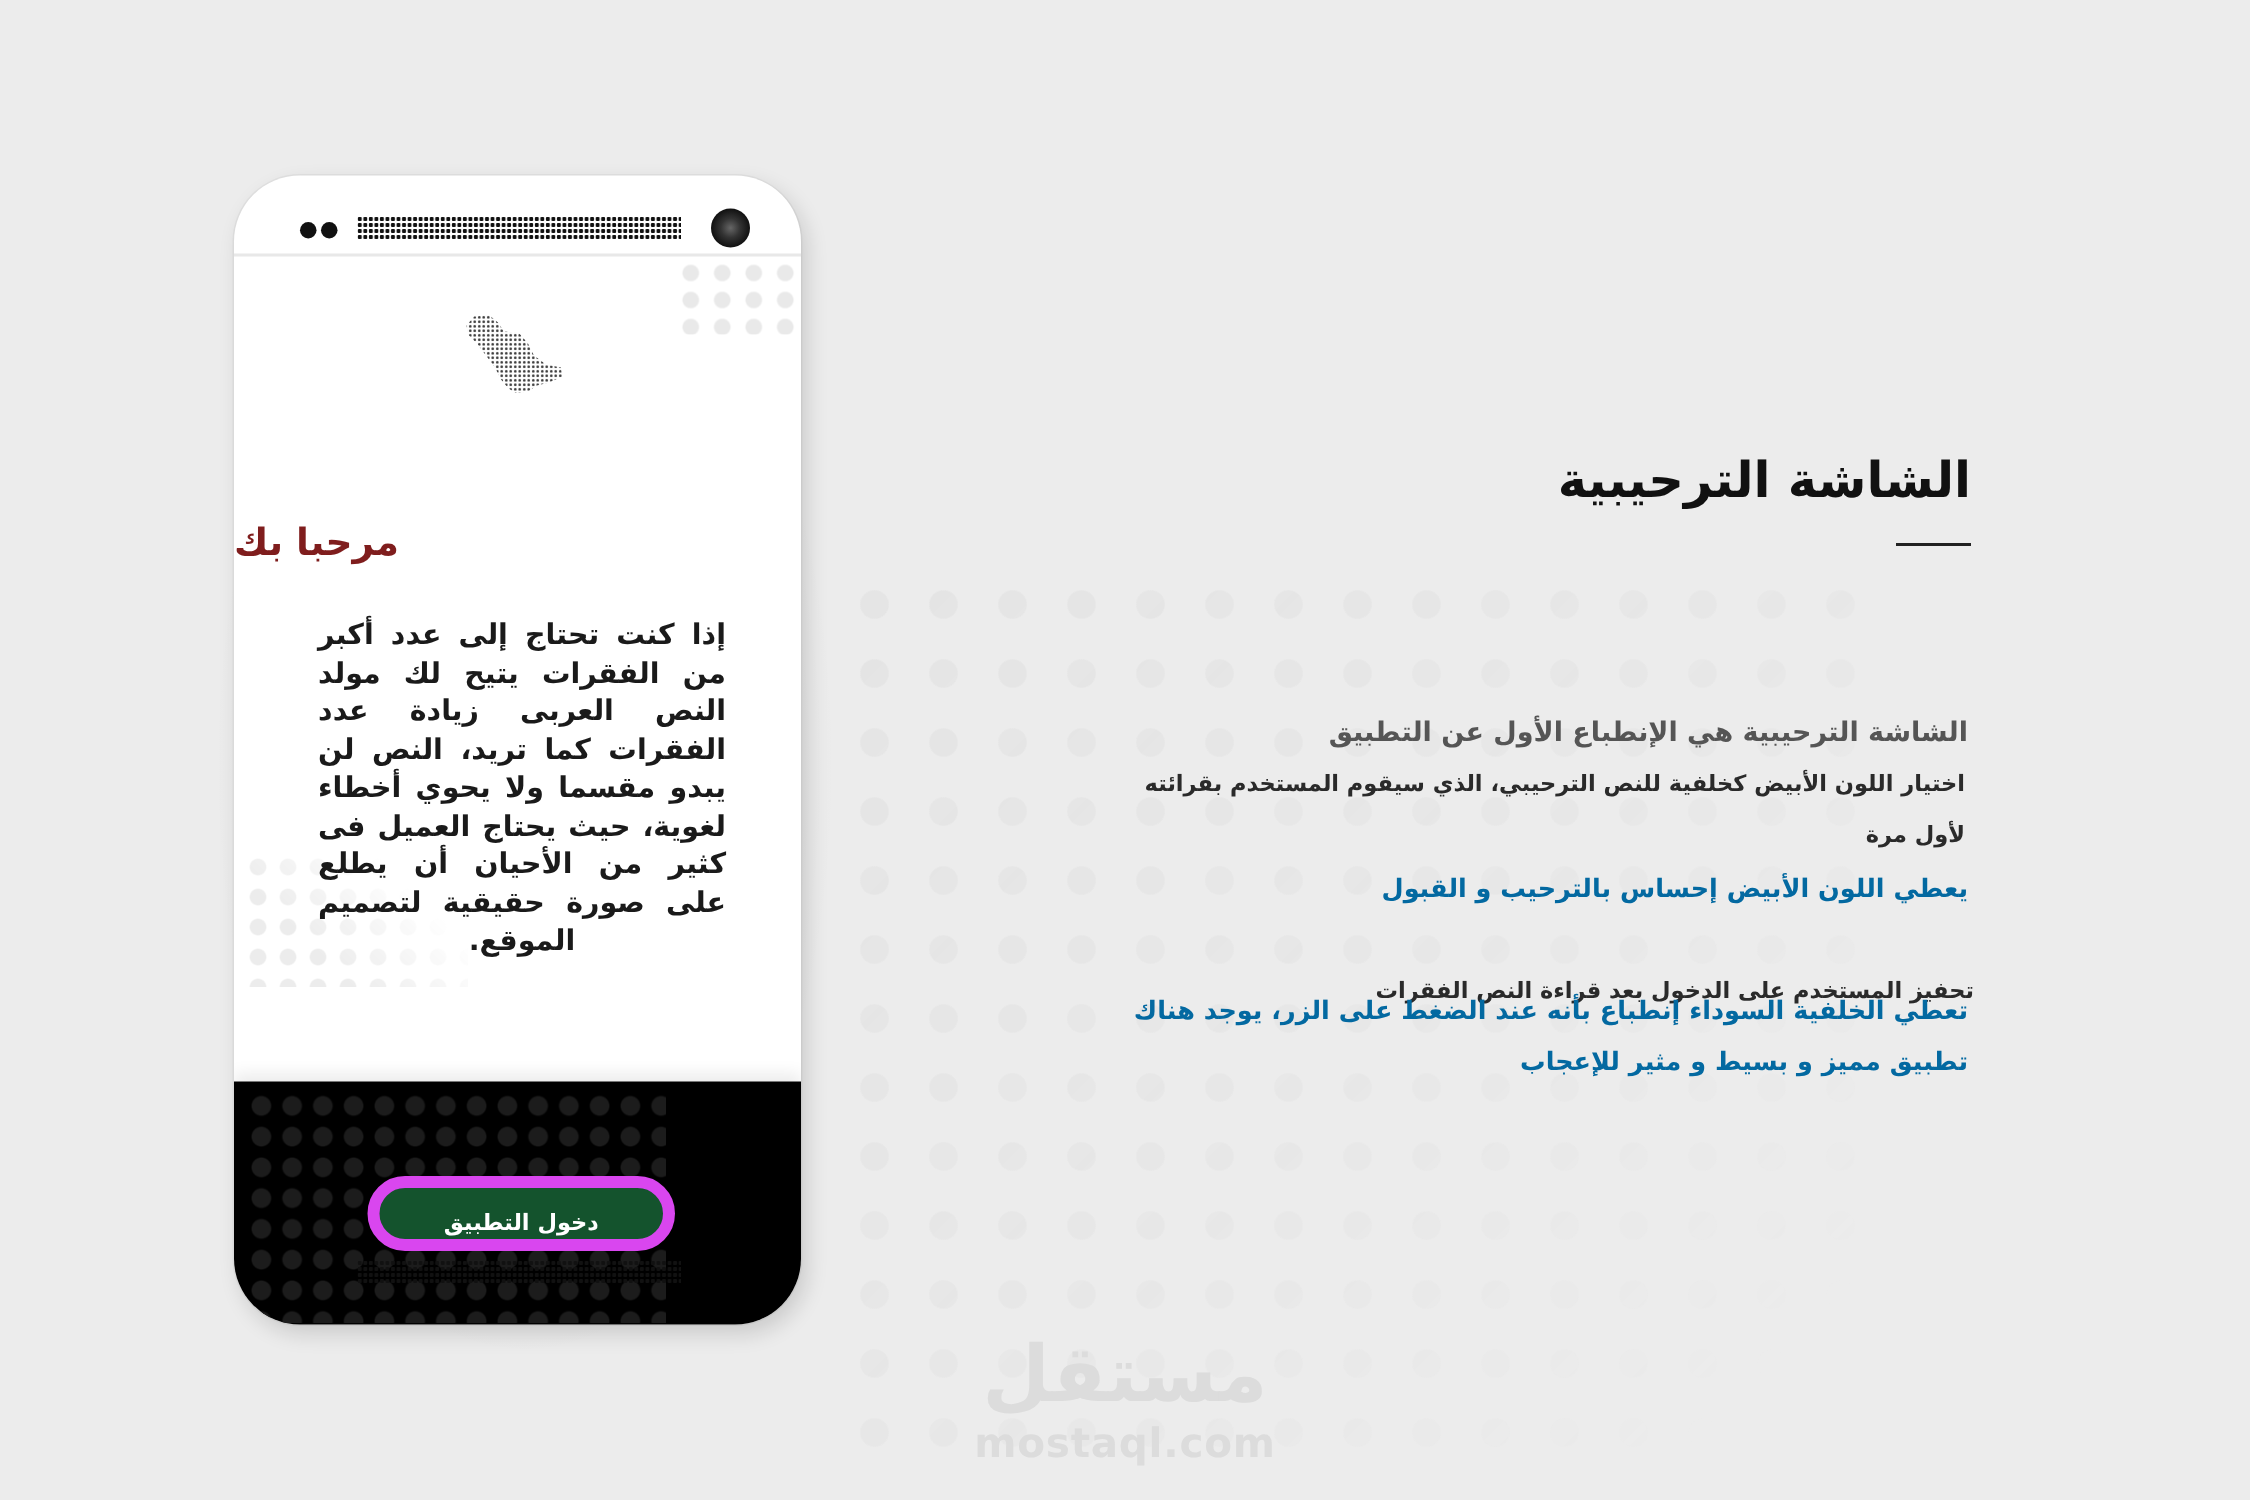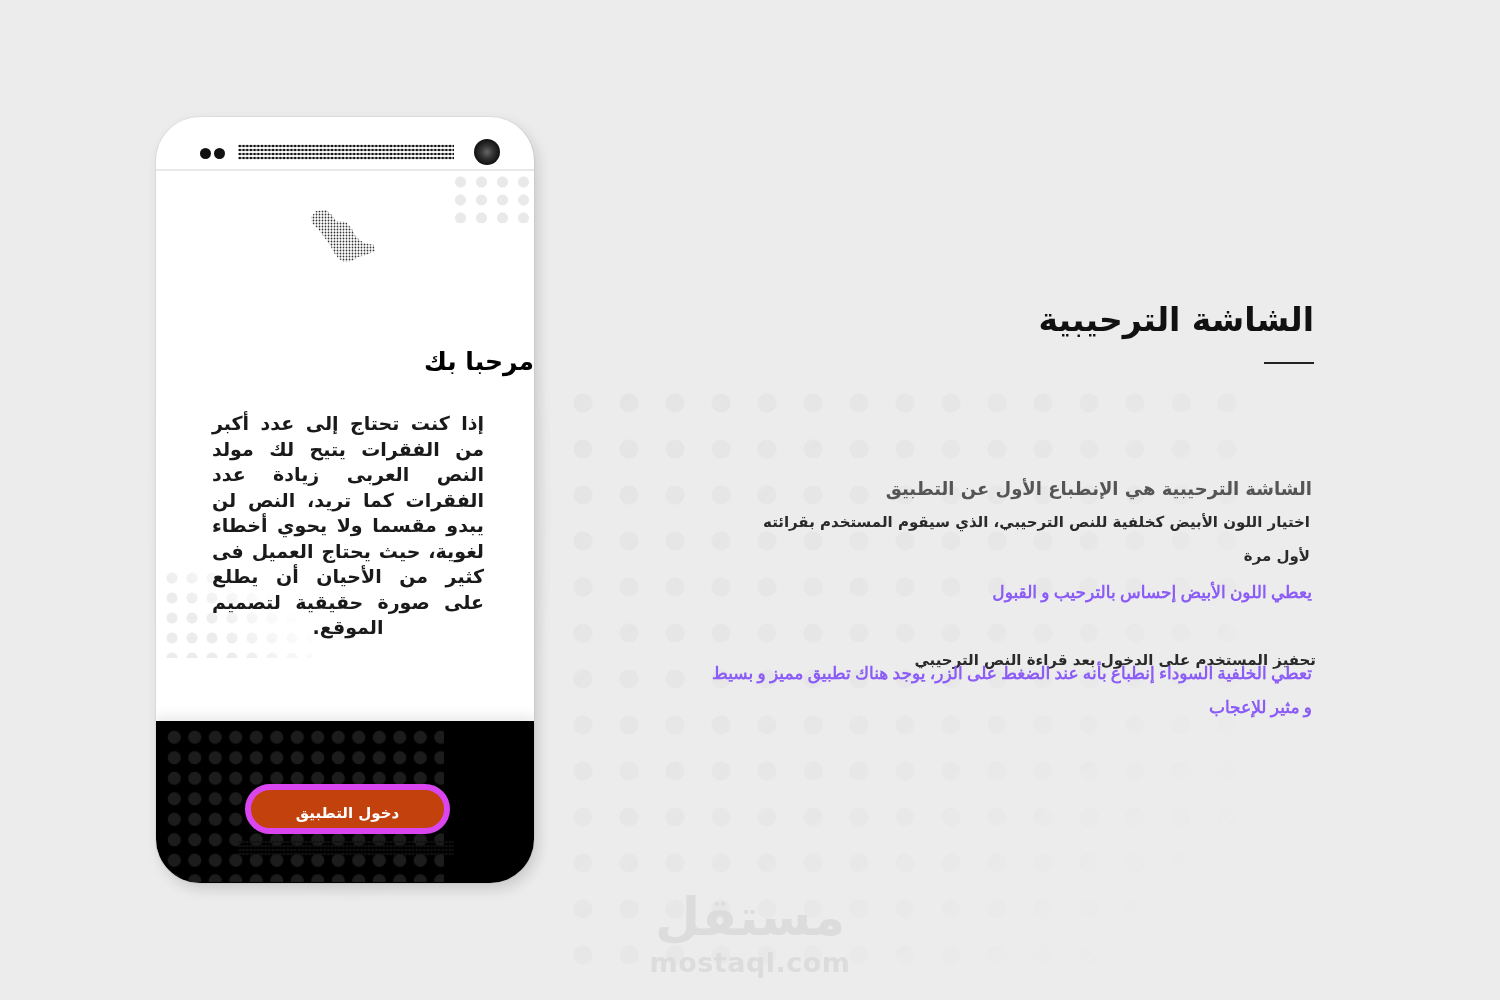--- a/index.html
+++ b/index.html
@@ -69,43 +69,43 @@
     background-image: radial-gradient(circle, #ececec 5px, transparent 6px);
     background-size: 20px 20px;
     -webkit-mask-image: linear-gradient(45deg, #000 30%, transparent 75%);
             mask-image: linear-gradient(45deg, #000 30%, transparent 75%);
   }
   .map-icon {
     position: absolute; left: 150px; top: 34px; width: 70px; height: 58px;
   }
   .welcome-title {
     position: absolute; left: 0; top: 174px; width: 100%;
-    text-align: right; direction: rtl;
-    font-size: 25px; font-weight: bold; color: #000000; padding-left: 28px;
+    text-align: left; direction: rtl;
+    font-size: 25px; font-weight: bold; color: #7f1d1d;
   }
   .welcome-body {
     position: absolute; left: 56px; top: 238px; width: 272px;
     direction: rtl; text-align: justify; text-align-last: center;
     font-size: 19px; font-weight: bold; color: #1a1a1a; line-height: 25.5px;
   }
   .dark-panel {
     position: absolute; left: 0; top: 548px; width: 100%; height: 164px;
     background: #000;
     box-shadow: 0 -6px 10px rgba(0,0,0,0.08);
   }
   .dark-dots {
     position: absolute; left: 8px; top: 6px; width: 280px; height: 155px;
     background-image: radial-gradient(circle, #1c1c1c 6px, transparent 7px);
     background-size: 20.5px 20.5px;
   }
   .enter-button {
     position: absolute; left: 89px; top: 63px; width: 205px; height: 50px;
     border-radius: 25px;
-    background: #c2410c;
-    border: 6px solid #d946ef;
+    background: #14532d;
+    border: 8px solid #d946ef;
     color: #fff; font-size: 15px; font-weight: bold;
     direction: rtl; text-align: center; line-height: 46px;
     cursor: pointer;
   }
   .info {
     position: absolute; right: 186px; top: 300px; width: 620px;
     direction: rtl; text-align: right;
   }
   .info-title {
     font-size: 33px; font-weight: bold; color: #111;
@@ -116,22 +116,22 @@
   }
   .intro {
     position: absolute; right: 2px; top: 142px; white-space: nowrap;
     font-size: 18px; color: #555; font-weight: bold; margin-top: 36px;
   }
   .point-title {
     position: absolute; right: 0; font-size: 15px; font-weight: bold; color: #2a2a2a;
     line-height: 34px; width: 560px;
   }
   .point-desc {
-    position: absolute; right: 2px; font-size: 17px; font-weight: bold; color: #8b5cf6;
-    line-height: 34px; width: 600px; font-family: Liberation Serif, serif;
+    position: absolute; right: 2px; font-size: 17px; font-weight: bold; color: #0369a1;
+    line-height: 34px; width: 600px;
   }
   .p1t { top: 205px; right: 4px; }
   .p1d { top: 276px; }
   .p2t { top: 343px; right: -2px; }
   .p2d { top: 357px; }
   .watermark {
     position: absolute; left: 640px; top: 885px; width: 220px; text-align: center;
     color: #dcdcdc;
   }
   .watermark .ar { font-size: 52px; font-weight: bold; direction: rtl; line-height: 64px; }
@@ -180,20 +180,20 @@
 </div>
 
 <div class="info">
   <div class="info-title">الشاشة الترحيبية</div>
   <div class="title-underline"></div>
   <div class="intro">الشاشة الترحيبية هي الإنطباع الأول عن التطبيق</div>
 
   <div class="point-title p1t">اختيار اللون الأبيض كخلفية للنص الترحيبي، الذي سيقوم المستخدم بقرائته لأول مرة</div>
   <div class="point-desc p1d">يعطي اللون الأبيض إحساس بالترحيب و القبول</div>
 
-  <div class="point-title p2t">تحفيز المستخدم على الدخول بعد قراءة النص الترحيبي</div>
+  <div class="point-title p2t">تحفيز المستخدم على الدخول بعد قراءة النص الفقرات</div>
   <div class="point-desc p2d">تعطي الخلفية السوداء إنطباع بأنه عند الضغط على الزر، يوجد هناك تطبيق مميز و بسيط و مثير للإعجاب</div>
 </div>
 
 <div class="watermark">
   <div class="ar">مستقل</div>
   <div class="en">mostaql.com</div>
 </div>
 
 </body></html>

